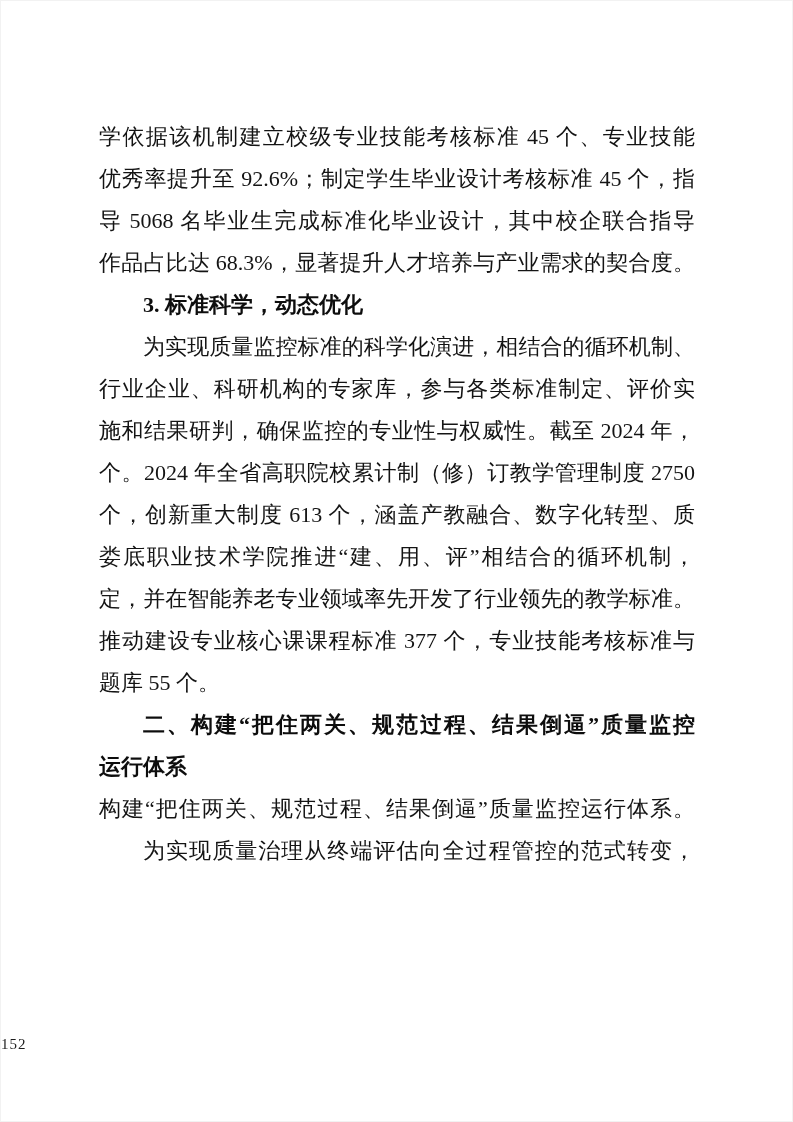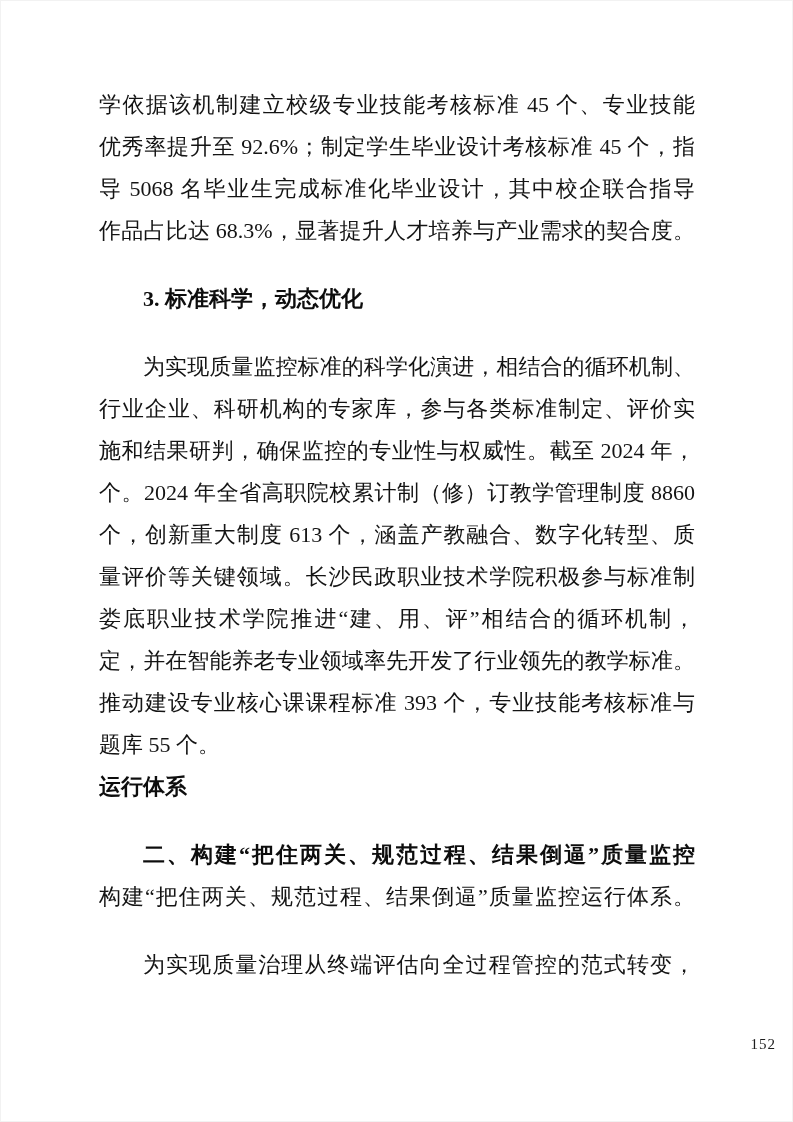--- a/index.html
+++ b/index.html
@@ -17,50 +17,49 @@
   .page {
     position: absolute;
     inset: 0;
     background: #ffffff;
     box-sizing: border-box;
     border: 1px solid #f2f2f2;
   }
   .content {
     position: absolute;
     left: 98px;
-    top: 83px;
+    top: 115px;
     width: 596px;
   }
   .line {
     font-size: 22px;
     line-height: 42px;
     height: 42px;
     overflow: hidden;
     color: #141414;
     text-align: left;
     white-space: normal;
   }
   .line.fill {
     text-align: justify;
     text-align-last: justify;
   }
   .line.indent {
     text-indent: 44px;
-    margin-top: 26px;
   }
   .line.heading {
     font-weight: 700;
     color: #0d0d0d;
   }
   .footer {
     position: absolute;
     left: 0;
     right: 16px;
     top: 1033px;
-    text-align: right;
+    text-align: left;
   }
   .pagenum {
     font-size: 15px;
     line-height: 20px;
     color: #1c1c1c;
     letter-spacing: 1px;
   }
 </style>
 </head>
 <body>
@@ -68,28 +67,27 @@
 <div class="page">
   <div class="content">
       <div class="line body fill">学依据该机制建立校级专业技能考核标准 45 个、专业技能</div>
       <div class="line body fill">优秀率提升至 92.6%；制定学生毕业设计考核标准 45 个，指</div>
       <div class="line body fill">导 5068 名毕业生完成标准化毕业设计，其中校企联合指导</div>
       <div class="line body fill">作品占比达 68.3%，显著提升人才培养与产业需求的契合度。</div>
       <div class="line heading indent">3. 标准科学，动态优化</div>
       <div class="line body fill indent">为实现质量监控标准的科学化演进，相结合的循环机制、</div>
       <div class="line body fill">行业企业、科研机构的专家库，参与各类标准制定、评价实</div>
       <div class="line body fill">施和结果研判，确保监控的专业性与权威性。截至 2024 年，</div>
-      <div class="line body fill">个。2024 年全省高职院校累计制（修）订教学管理制度 8860</div>
+      <div class="line body fill">个。2024 年全省高职院校累计制（修）订教学管理制度 2750</div>
       <div class="line body fill">个，创新重大制度 613 个，涵盖产教融合、数字化转型、质</div>
-      <div class="line body fill">量评价等关键领域。长沙民政职业技术学院积极参与标准制</div>
       <div class="line body fill">娄底职业技术学院推进“建、用、评”相结合的循环机制，</div>
       <div class="line body fill">定，并在智能养老专业领域率先开发了行业领先的教学标准。</div>
-      <div class="line body fill">推动建设专业核心课课程标准 393 个，专业技能考核标准与</div>
+      <div class="line body fill">推动建设专业核心课课程标准 377 个，专业技能考核标准与</div>
       <div class="line body">题库 55 个。</div>
+      <div class="line heading fill indent">二、构建“把住两关、规范过程、结果倒逼”质量监控</div>
       <div class="line heading">运行体系</div>
-      <div class="line heading fill indent">二、构建“把住两关、规范过程、结果倒逼”质量监控</div>
       <div class="line body fill">构建“把住两关、规范过程、结果倒逼”质量监控运行体系。</div>
       <div class="line body fill indent">为实现质量治理从终端评估向全过程管控的范式转变，</div>
     </div>
   <div class="footer">
     <span class="pagenum">152</span>
   </div>
 </div>
 
 </body></html>

